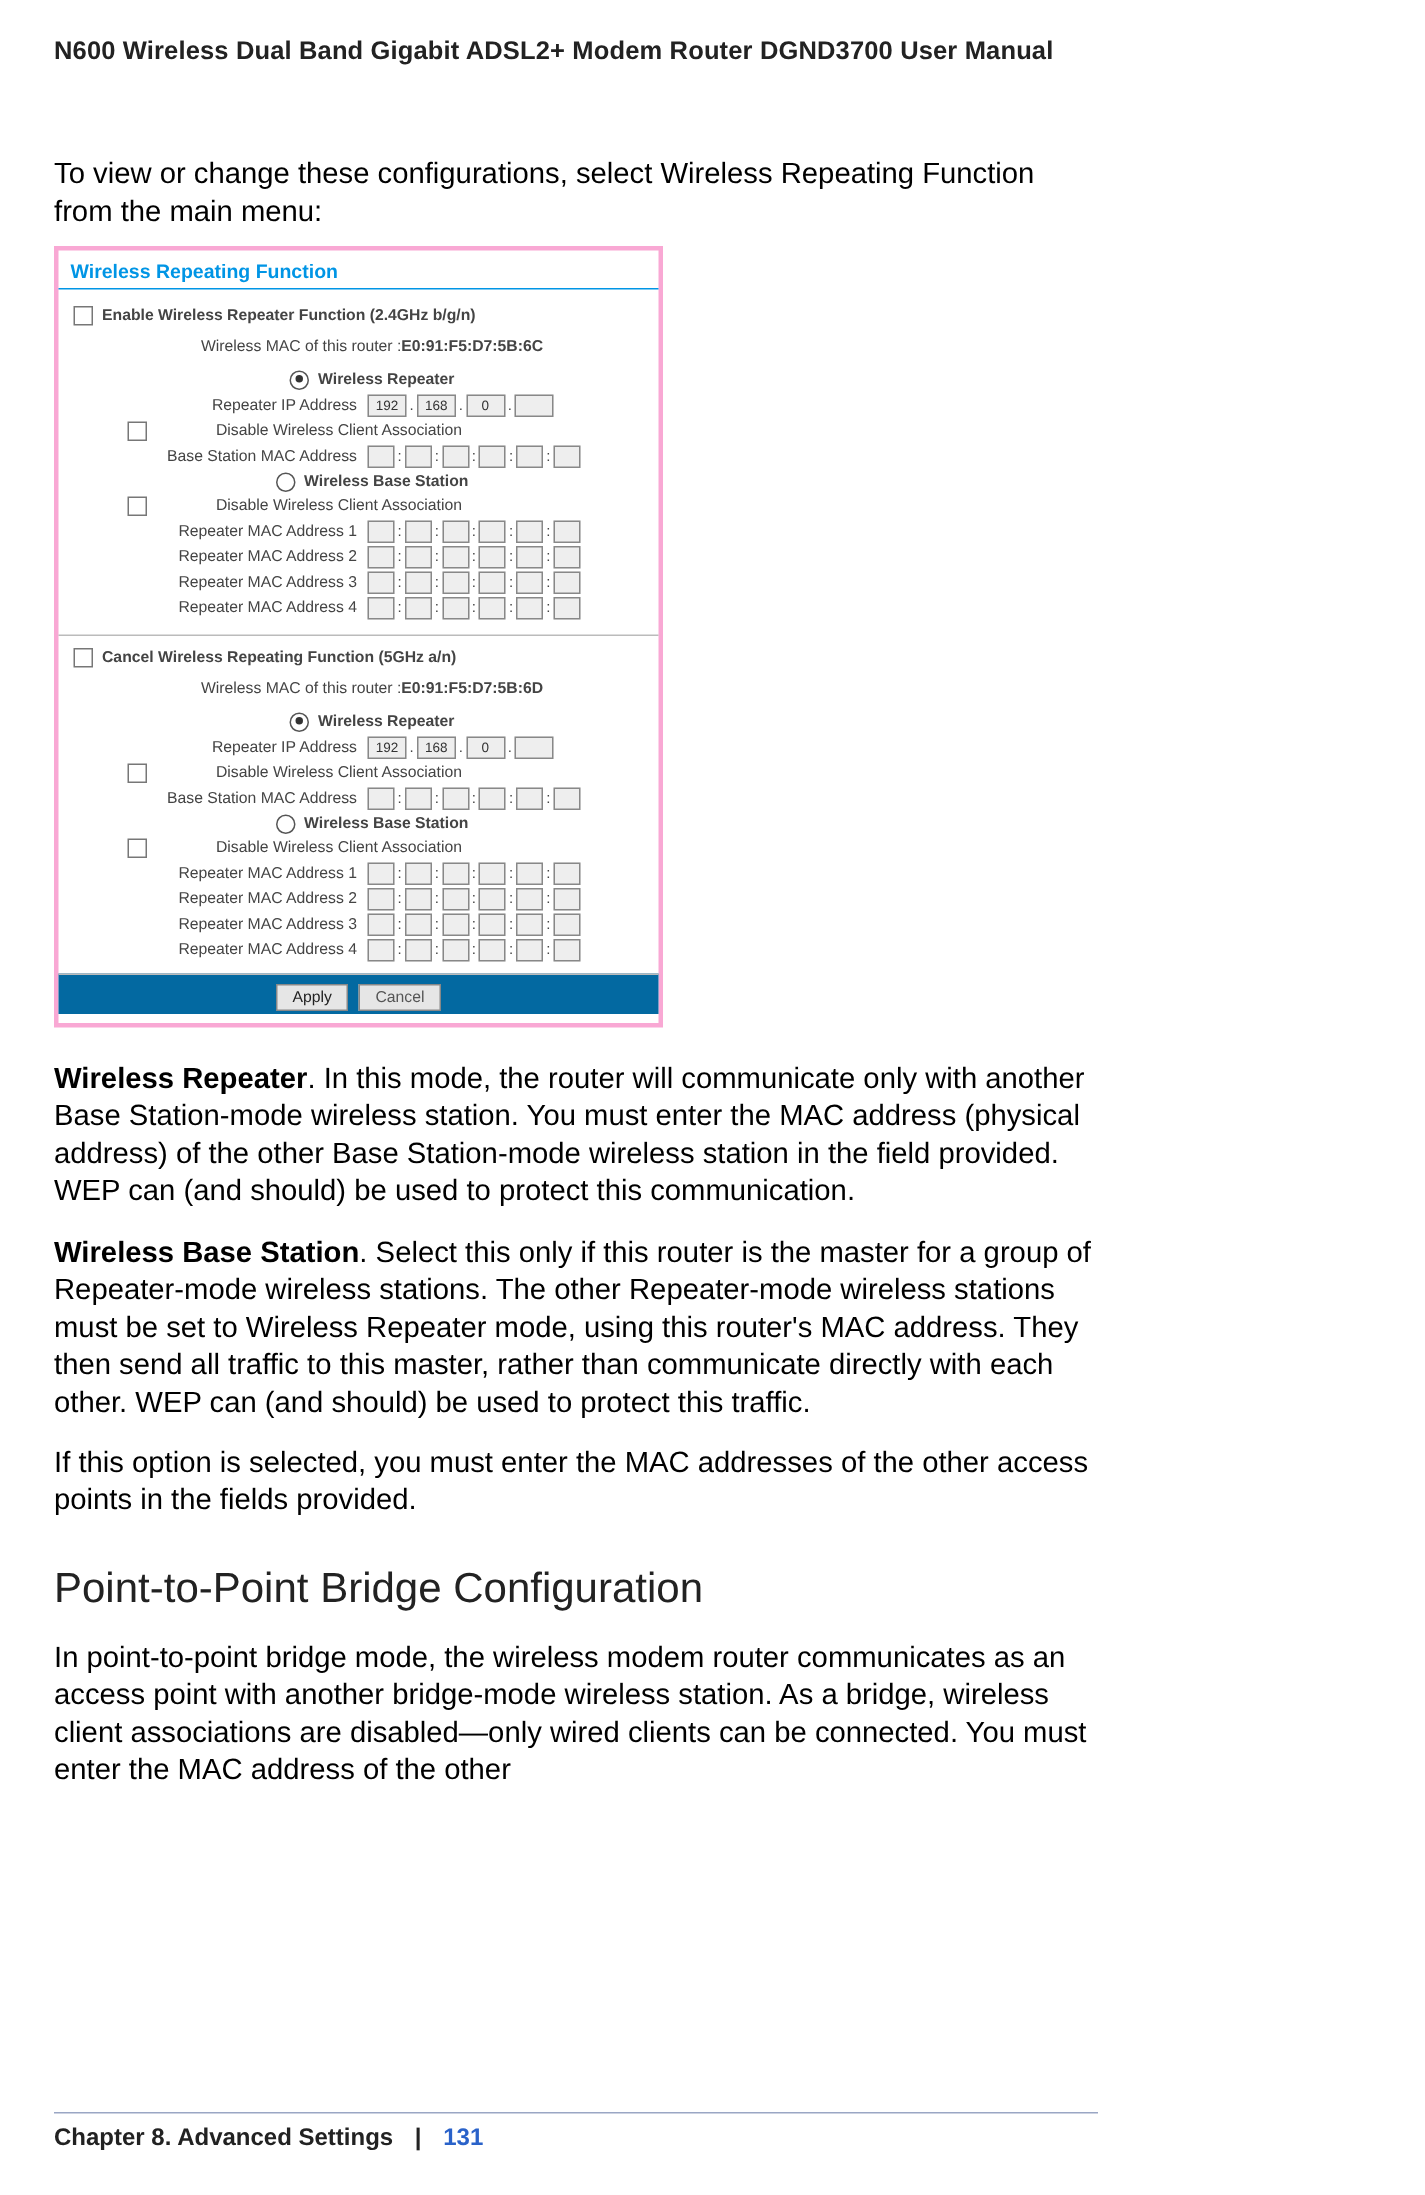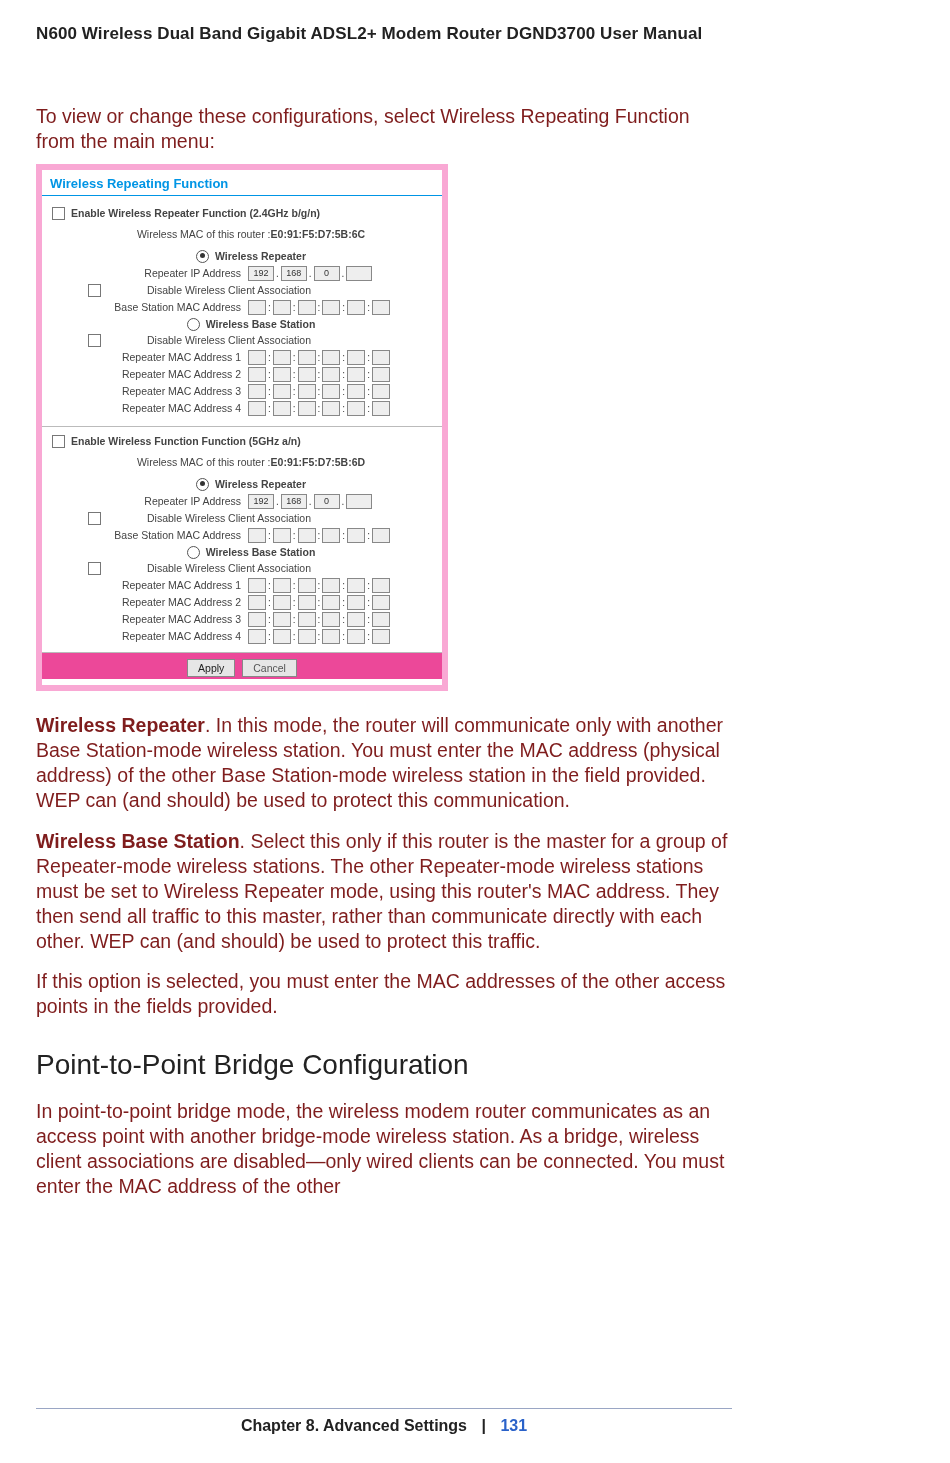--- a/index.html
+++ b/index.html
@@ -22,35 +22,35 @@
     font-weight: 700;
     font-size: 17px;
     color: #222;
     margin-bottom: 60px;
     letter-spacing: 0.1px;
   }
   .body-text {
     font-size: 19.5px;
     line-height: 1.28;
     margin: 0 0 10px 0;
-    color: #7f1d1d;
+    color: #000000;
   }
   .bold { font-weight: 700; }
   .para-block { margin: 0 0 16px 0; }
   .sub-head {
     font-family: "Trebuchet MS", "Lucida Grande", Arial, sans-serif;
     font-size: 28px;
     font-weight: 400;
     color: #222;
     margin: 30px 0 18px 0;
   }
 
   .screenshot {
     width: 400px;
-    border: 6px solid #f9a8d4;
+    border: 3px solid #f9a8d4;
     margin: 4px 0 22px 0;
     font-family: Arial, sans-serif;
   }
   .shot-title {
     color: #0095e5;
     font-weight: 700;
     font-size: 13px;
     padding: 6px 8px 4px 8px;
     border-bottom: 1px solid #0095e5;
   }
@@ -77,33 +77,33 @@
   .field-row { display: flex; align-items: center; margin: 2px 0; }
   .field-label { width: 135px; text-align: right; font-size: 10.5px; padding-right: 6px; color: #444; }
   .ip-box, .mac-box {
     display: inline-block; border: 1px solid #888; background: #eee; height: 13px;
     font-size: 9px; line-height: 13px; text-align: center; color: #333;
   }
   .ip-box { width: 24px; margin: 0 1px; }
   .mac-box { width: 16px; margin: 0 1px; }
   .dot { font-size: 10px; padding: 0 1px; color: #444; }
   .hr-sep { border-top: 1px solid #bbb; margin: 10px -10px 8px -10px; }
-  .btn-row { text-align: center; padding: 6px 0 2px 0; border-top: 1px solid #bbb; margin: 8px -10px 0 -10px; background: #ec4899; }
+  .btn-row { text-align: center; padding: 6px 0 2px 0; border-top: 1px solid #bbb; margin: 8px -10px 0 -10px; background: #0369a1; }
   .btn {
     display: inline-block; font-size: 10.5px; padding: 2px 10px; border: 1px solid #888;
     background: #e6e6e6; margin: 0 2px; color: #222;
   }
   .btn.disabled { color: #555; }
 
   .footer {
     position: absolute;
     left: 36px; right: 36px; bottom: 28px;
     border-top: 1px solid #9aa6c4;
     padding-top: 8px;
-    text-align: center;
+    text-align: left;
     font-size: 16px;
   }
   .footer .chap { font-weight: 700; color: #222; }
   .footer .sep { color: #222; padding: 0 10px; font-weight: 700; }
   .footer .pg { font-weight: 700; color: #2a62c9; }
 </style>
 </head>
 <body>
 
 <div class="page">
@@ -227,21 +227,21 @@
           <span class="dot">:</span>
           <span class="mac-box"></span>
           <span class="dot">:</span>
           <span class="mac-box"></span>
       </div>
 
       <div class="hr-sep"></div>
 
       <div class="row">
         <span class="cb"></span>
-        <span class="lbl-b">Enable Wireless Function Function (5GHz a/n)</span>
+        <span class="lbl-b">Cancel Wireless Repeating Function (5GHz a/n)</span>
       </div>
 
       <div class="row indent1" style="margin-top:8px;">
         <span class="lbl">Wireless MAC of this router : </span>
         <span class="lbl-b">E0:91:F5:D7:5B:6D</span>
       </div>
 
       <div class="row indent1" style="margin-top:10px;">
         <span class="radio sel"></span>
         <span class="lbl-b">Wireless Repeater</span>

